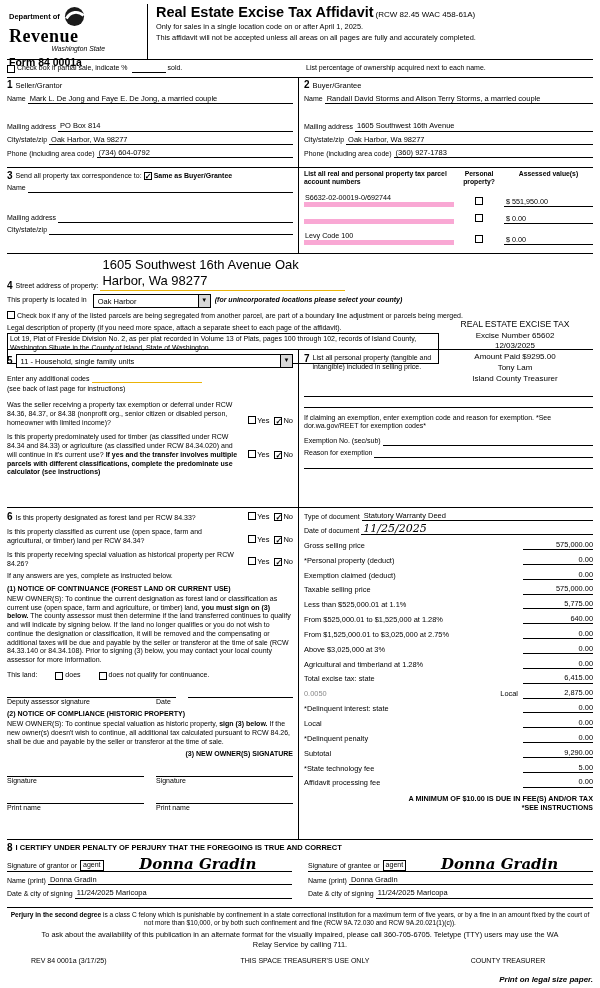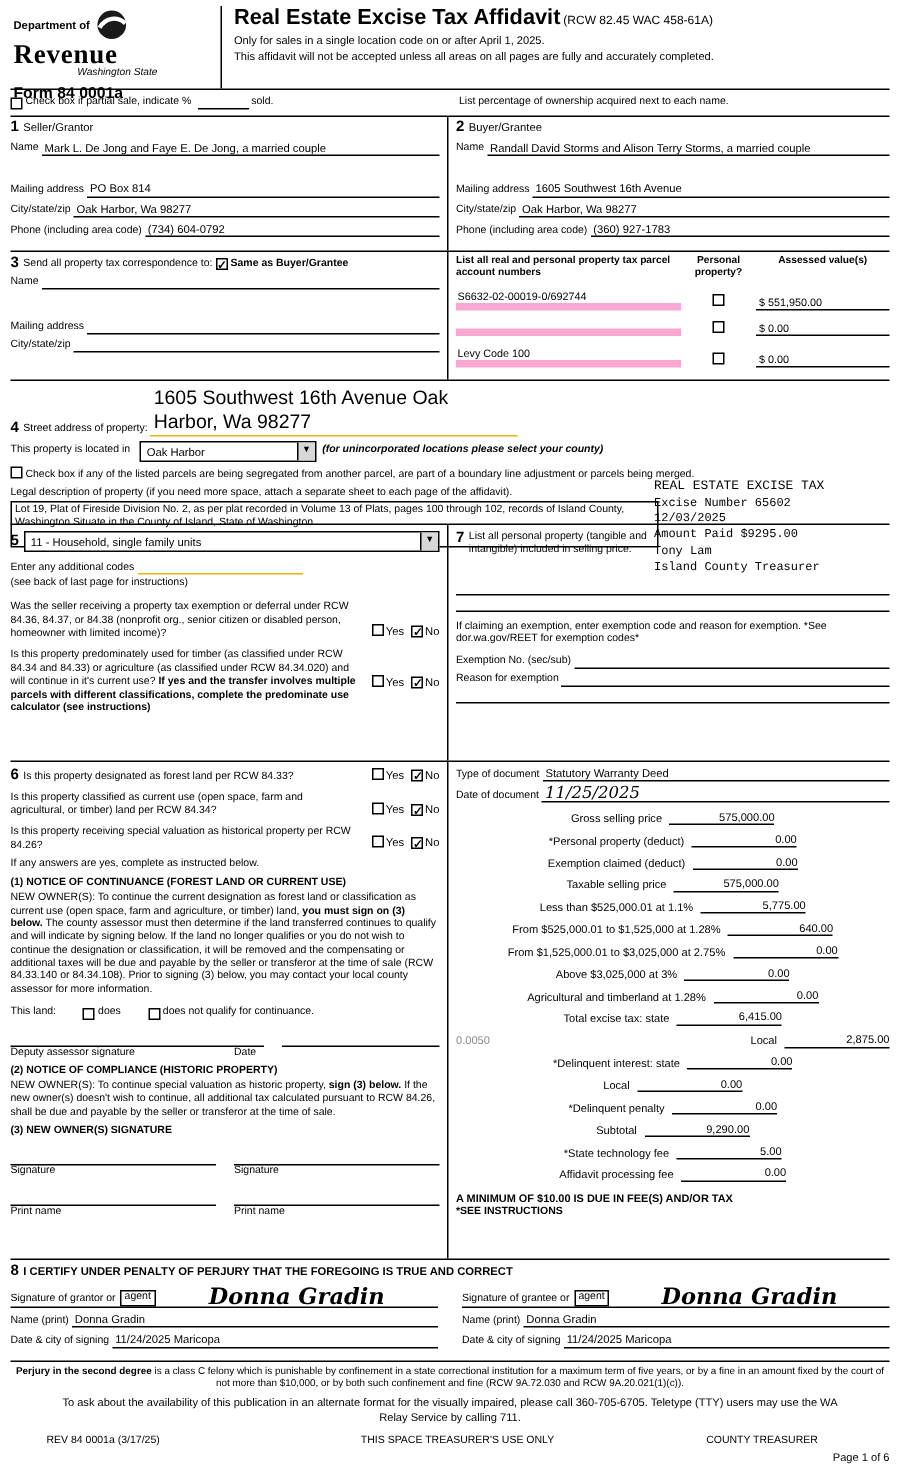--- a/index.html
+++ b/index.html
@@ -1,19 +1,19 @@
 <!DOCTYPE html>
 <html><head>
 <meta charset="utf-8">
 <style>
 *{box-sizing:border-box;margin:0;padding:0}
 html,body{background:#fff}
 body{font-family:"Liberation Sans",sans-serif;color:#000}
 .page{width:600px;height:988px;background:#fff;position:relative;padding:4px 7px 0;font-size:7px;line-height:1.25;overflow:hidden}
-.b{font-weight:bold}.i{font-style:italic}.center{text-align:left}
+.b{font-weight:bold}.i{font-style:italic}.center{text-align:right}
 
 .header{display:flex;border-bottom:1.5px solid #000;height:56px}
 .hleft{width:140px;padding:2px 2px 0 2px}
 .deptline{display:flex;align-items:center;gap:4px;font-size:7.5px;font-weight:bold}
 .revword{font-family:"Liberation Serif",serif;font-weight:bold;font-size:18px;line-height:1;letter-spacing:.5px}
 .wastate{font-size:6.8px;font-style:italic;width:96px;text-align:right}
 .formno{font-weight:bold;font-size:10.5px;margin-top:3px}
 .hright{flex:1;border-left:1.5px solid #000;padding:1px 0 0 8px}
 .title{font-weight:bold;font-size:14.5px;line-height:1.1}
 .titlecode{font-size:8px}
@@ -50,21 +50,21 @@
 
 .phead{display:flex;font-weight:bold;font-size:6.8px;line-height:1.15}
 .ph1{width:150px}.ph2{width:50px;text-align:center}.ph3{flex:1;text-align:center}
 .prow{display:flex;align-items:flex-end;margin-top:7px}
 .pfill{width:150px;border-bottom:5px solid #f9a8d4;font-size:7.2px;min-height:9px;padding:0 1px}
 .pcb{width:50px;text-align:center}
 .pval{flex:1;border-bottom:1px solid #000;font-size:7.2px;min-height:9px;padding:0 2px}
 
 .locline{display:flex;align-items:center;gap:4px;margin-top:3px}
 .legalbox{border:1px solid #000;width:432px;min-height:31px;padding:1px 2px;font-size:7px;margin-top:1px}
-.stamp{position:absolute;left:436px;top:319px;width:158px;font-family:Liberation Mono, monospace;font-size:8px;line-height:1.35;z-index:5}
+.stamp{position:absolute;left:436px;top:319px;width:158px;text-align:center;font-family:Liberation Sans, sans-serif;font-size:8px;line-height:1.35;z-index:5}
 .stamp .s1{font-size:8.6px}
 
 .q{display:flex;margin-top:5px}
 .qtext{flex:1;font-size:7px;white-space:normal}
 .q .yn{margin-left:4px;align-self:flex-end;margin-bottom:2px}
 .q7head{display:flex;margin-top:2px}
 .q7text{width:150px;font-size:7px}
 .blankline{border-bottom:1px solid #000;height:11px}
 .note7{font-size:7px;margin-top:6px}
 
@@ -73,21 +73,21 @@
 .landrow{display:flex;align-items:flex-end;margin-top:6px;font-size:7px}
 .landrow .cb{margin:0 2px 0 18px}
 .sigline2{display:flex;gap:12px;margin-top:9px}
 .sl{flex:1;border-bottom:1px solid #000;height:9px}
 .sl16{flex:1.6}
 .siglbl2{display:flex;gap:12px;font-size:7px}
 .siglbl2 span{flex:1}
 .siglbl2 .sl16{border:none;height:auto}
 
 .taxcol{padding-top:1px}
-.taxrow{display:flex;align-items:flex-end;justify-content:center;margin-top:4.6px}
+.taxrow{display:flex;align-items:flex-end;justify-content:space-between;margin-top:4.6px}
 .tlabel{font-size:7.4px;text-align:right;white-space:nowrap}
 .tval{width:70px;border-bottom:1px solid #000;text-align:right;font-size:7.4px;margin-left:5px;min-height:9px}
 .tspacer{width:75px}
 .tprefix{margin-right:auto;font-size:7.4px;color:#8a8a8a}
 .handw{font-family:"DejaVu Serif",serif;font-size:11px;line-height:.9;font-style:italic}
 .minline{font-size:7.3px;margin-top:6px}
 
 .sec8{height:68px;border-bottom:1px solid #000;padding-top:3px}
 .s8head{display:flex;align-items:center}
 .s8stmt{font-weight:bold;font-size:7.5px}
@@ -481,15 +481,16 @@
 
   <div class="perjury">
     <span class="b">Perjury in the second degree</span><span> is a class C felony which is punishable by confinement in a state correctional institution for a maximum term of five years, or by a fine in an amount fixed by the court of not more than $10,000, or by both such confinement and fine (RCW 9A.72.030 and RCW 9A.20.021(1)(c)).</span>
   </div>
   <div class="access">To ask about the availability of this publication in an alternate format for the visually impaired, please call 360-705-6705. Teletype (TTY) users may use the WA Relay Service by calling 711.</div>
   <div class="revrow">
     <span class="rev">REV 84 0001a (3/17/25)</span>
     <span class="tsp">THIS SPACE TREASURER'S USE ONLY</span>
     <span class="ct">COUNTY TREASURER</span>
   </div>
+  <div class="legalpaper">Print on legal size paper.</div>
   <div class="pageno">Page 1 of 6</div>
 
 </div>
 
 </body></html>

